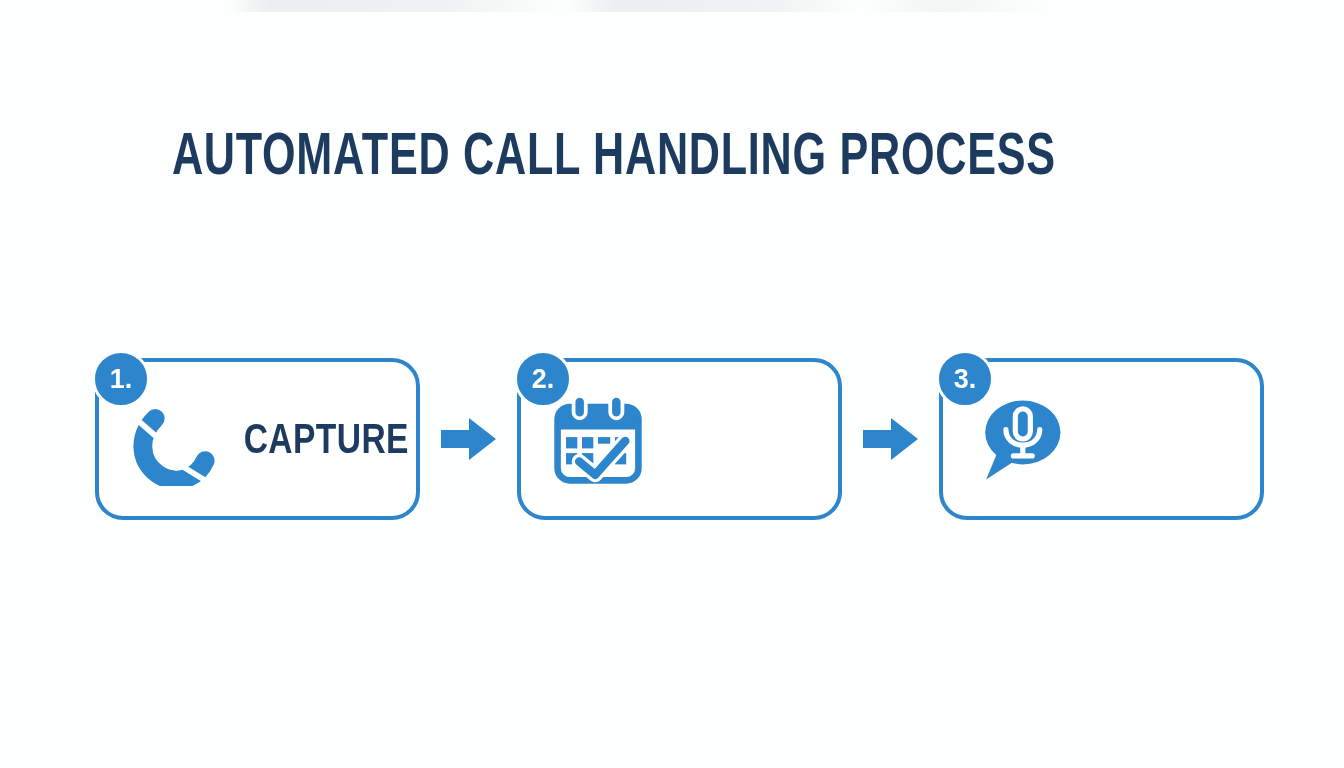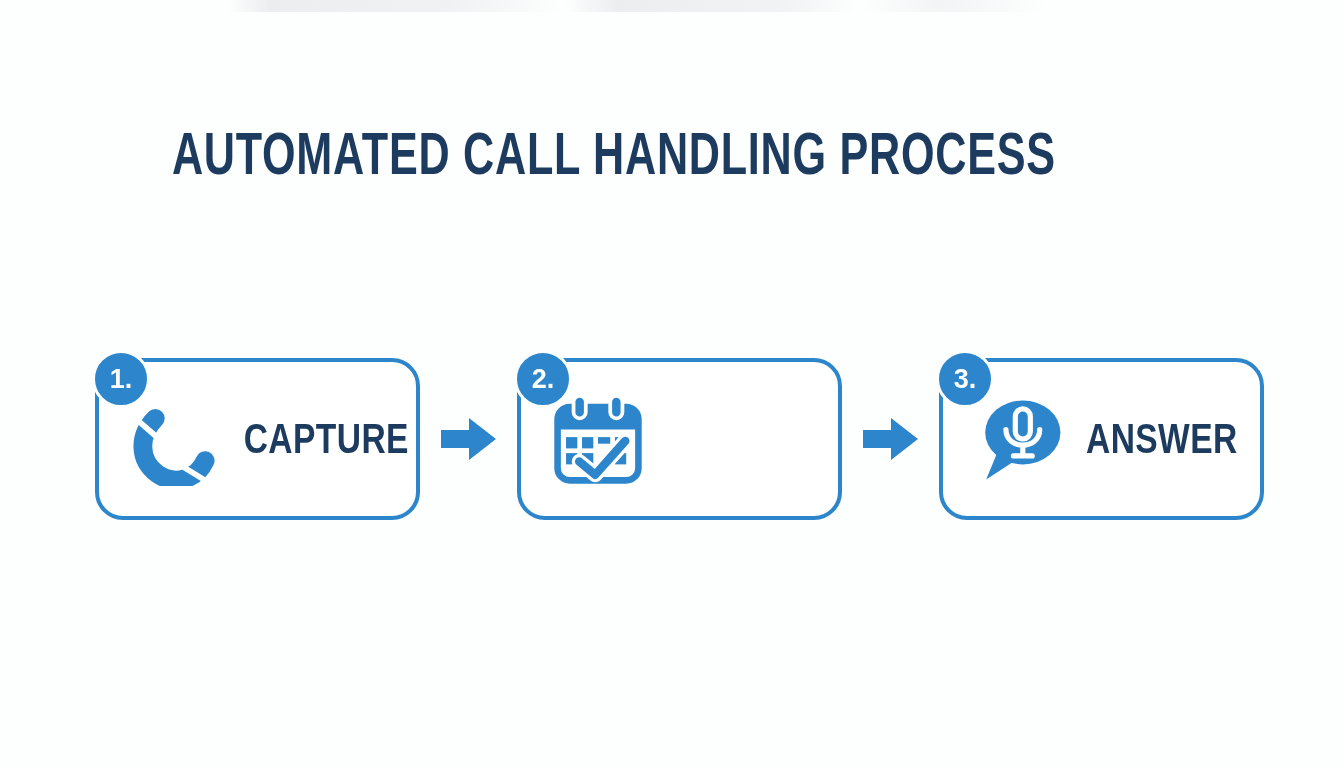--- a/index.html
+++ b/index.html
@@ -123,18 +123,15 @@
       <span>3.</span>
     </div>
     <svg class="step-icon" viewBox="0 0 100 100">
       <ellipse cx="53" cy="43" rx="40" ry="34" fill="#2d86cc"></ellipse>
       <path d="M 26 64 L 14 93 L 45 73 Z" fill="#2d86cc"></path>
       <rect x="45" y="18" width="16" height="32" rx="8" fill="none" stroke="#ffffff" stroke-width="5.5"></rect>
       <path d="M 35 40 C 35 62, 71 62, 71 40" fill="none" stroke="#ffffff" stroke-width="5.5" stroke-linecap="round"></path>
       <line x1="53" y1="58" x2="53" y2="67" stroke="#ffffff" stroke-width="5.5" stroke-linecap="round"></line>
       <line x1="43" y1="68" x2="63" y2="68" stroke="#ffffff" stroke-width="5.5" stroke-linecap="round"></line>
     </svg>
-    <div class="label-wrap">
-      <span class="step-label">ANSWER</span>
-    </div>
   </div>
 
 </div>
 
 </body></html>

